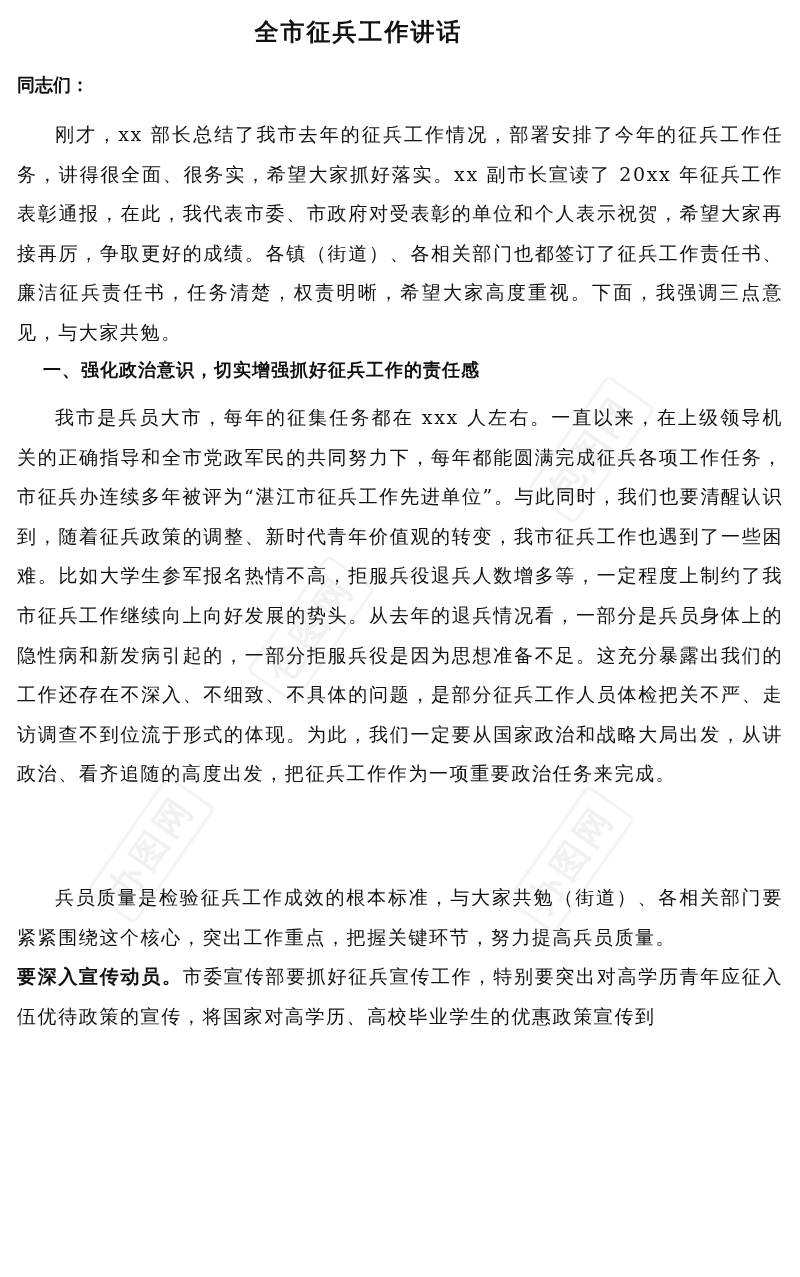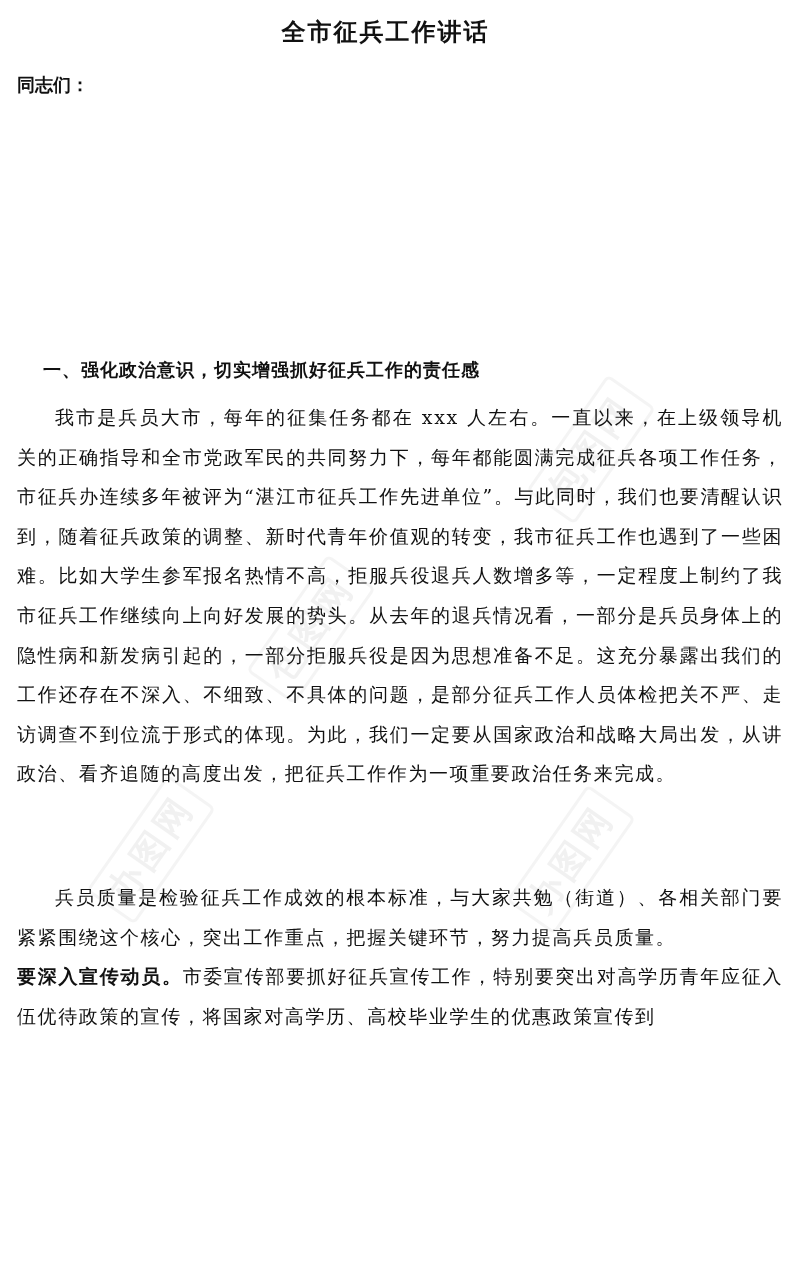--- a/index.html
+++ b/index.html
@@ -4,21 +4,21 @@
 <style>
   html, body { margin: 0; padding: 0; background: #ffffff; }
   body {
     width: 800px; height: 1277px; position: relative; overflow: hidden;
     font-family: "DejaVu Serif", "Liberation Serif", serif;
     color: #111111;
   }
   .page { position: absolute; left: 0; top: 0; width: 800px; height: 1277px; }
   .title {
     position: absolute; left: 0; top: 14px; width: 717px; text-align: center;
-    font-size: 24px; font-weight: bold; letter-spacing: 2px; line-height: 36px; padding-left: 27px;
+    font-size: 24px; font-weight: bold; letter-spacing: 2px; line-height: 36px;
   }
   .salutation {
     position: absolute; left: 17px; top: 70px;
     font-size: 18px; font-weight: bold; line-height: 30px;
   }
   .body-text {
     position: absolute; left: 17px; width: 766px;
     font-size: 19px; line-height: 39.6px; letter-spacing: 1.6px;
     text-align: justify; text-indent: 2em; margin: 0;
   }
@@ -48,20 +48,21 @@
 
   <div class="watermark" style="left:520px; top:420px;">包图网</div>
   <div class="watermark" style="left:240px; top:600px;">包图网</div>
   <div class="watermark" style="left:80px; top:820px;">办图网</div>
   <div class="watermark" style="left:500px; top:830px;">办图网</div>
 
   <div class="title">全市征兵工作讲话</div>
 
   <div class="salutation">同志们：</div>
 
+  <p class="body-text" style="top:115px;">刚才，xx 部长总结了我市去年的征兵工作情况，部署安排了今年的征兵工作任务，讲得很全面、很务实，希望大家抓好落实。xx 副市长宣读了 20xx 年征兵工作表彰通报，在此，我代表市委、市政府对受表彰的单位和个人表示祝贺，希望大家再接再厉，争取更好的成绩。各镇（街道）、各相关部门也都签订了征兵工作责任书、廉洁征兵责任书，任务清楚，权责明晰，希望大家高度重视。下面，我强调三点意见，与大家共勉。</p>
 
   <div class="heading" style="top:355px;">一、强化政治意识，切实增强抓好征兵工作的责任感</div>
 
   <p class="body-text" style="top:398px;">我市是兵员大市，每年的征集任务都在 xxx 人左右。一直以来，在上级领导机关的正确指导和全市党政军民的共同努力下，每年都能圆满完成征兵各项工作任务，市征兵办连续多年被评为“湛江市征兵工作先进单位”。与此同时，我们也要清醒认识到，随着征兵政策的调整、新时代青年价值观的转变，我市征兵工作也遇到了一些困难。比如大学生参军报名热情不高，拒服兵役退兵人数增多等，一定程度上制约了我市征兵工作继续向上向好发展的势头。从去年的退兵情况看，一部分是兵员身体上的隐性病和新发病引起的，一部分拒服兵役是因为思想准备不足。这充分暴露出我们的工作还存在不深入、不细致、不具体的问题，是部分征兵工作人员体检把关不严、走访调查不到位流于形式的体现。为此，我们一定要从国家政治和战略大局出发，从讲政治、看齐追随的高度出发，把征兵工作作为一项重要政治任务来完成。</p>
 
 
   <p class="body-text" style="top:878px;">兵员质量是检验征兵工作成效的根本标准，与大家共勉（街道）、各相关部门要紧紧围绕这个核心，突出工作重点，把握关键环节，努力提高兵员质量。</p>
 
   <p class="body-text" style="top:957px; text-indent:0;"><span class="b">要深入宣传动员。</span><span>市委宣传部要抓好征兵宣传工作，特别要突出对高学历青年应征入伍优待政策的宣传，将国家对高学历、高校毕业学生的优惠政策宣传到</span></p>
 

